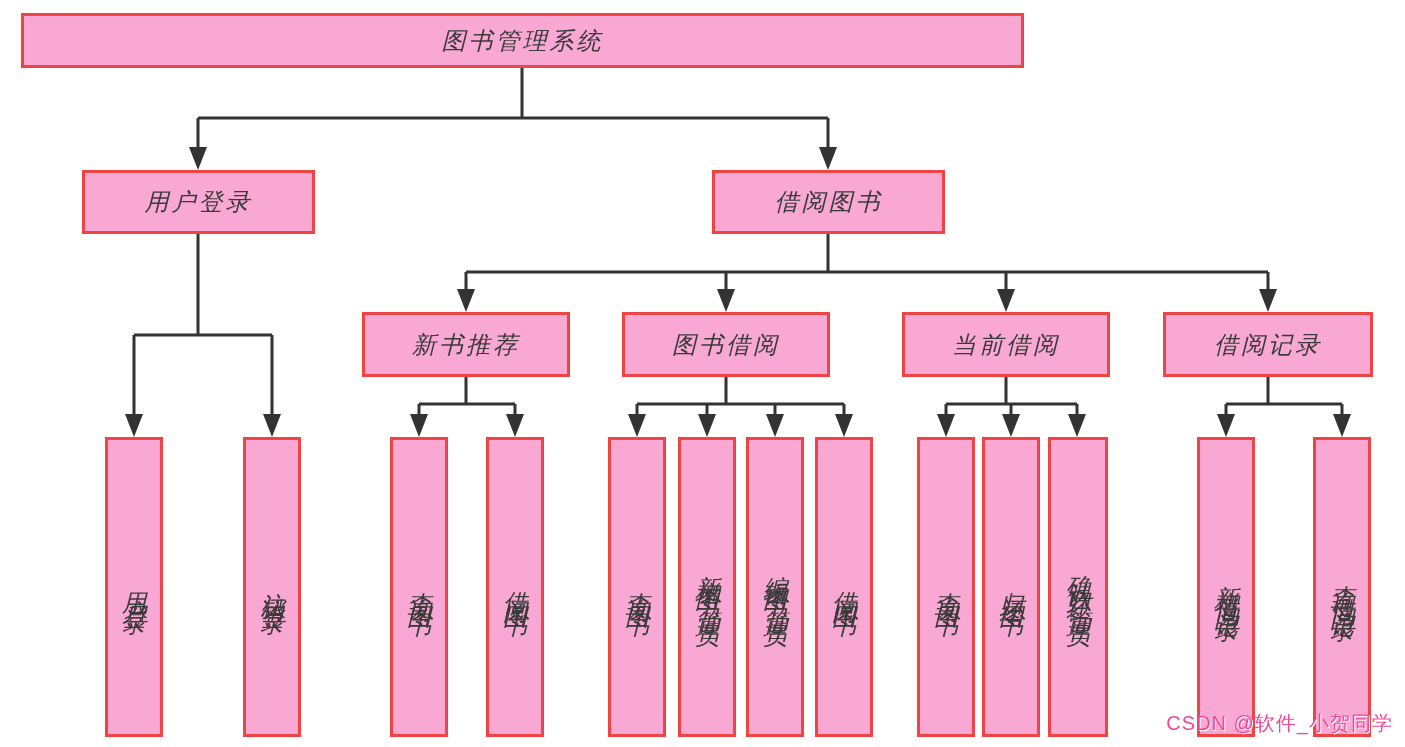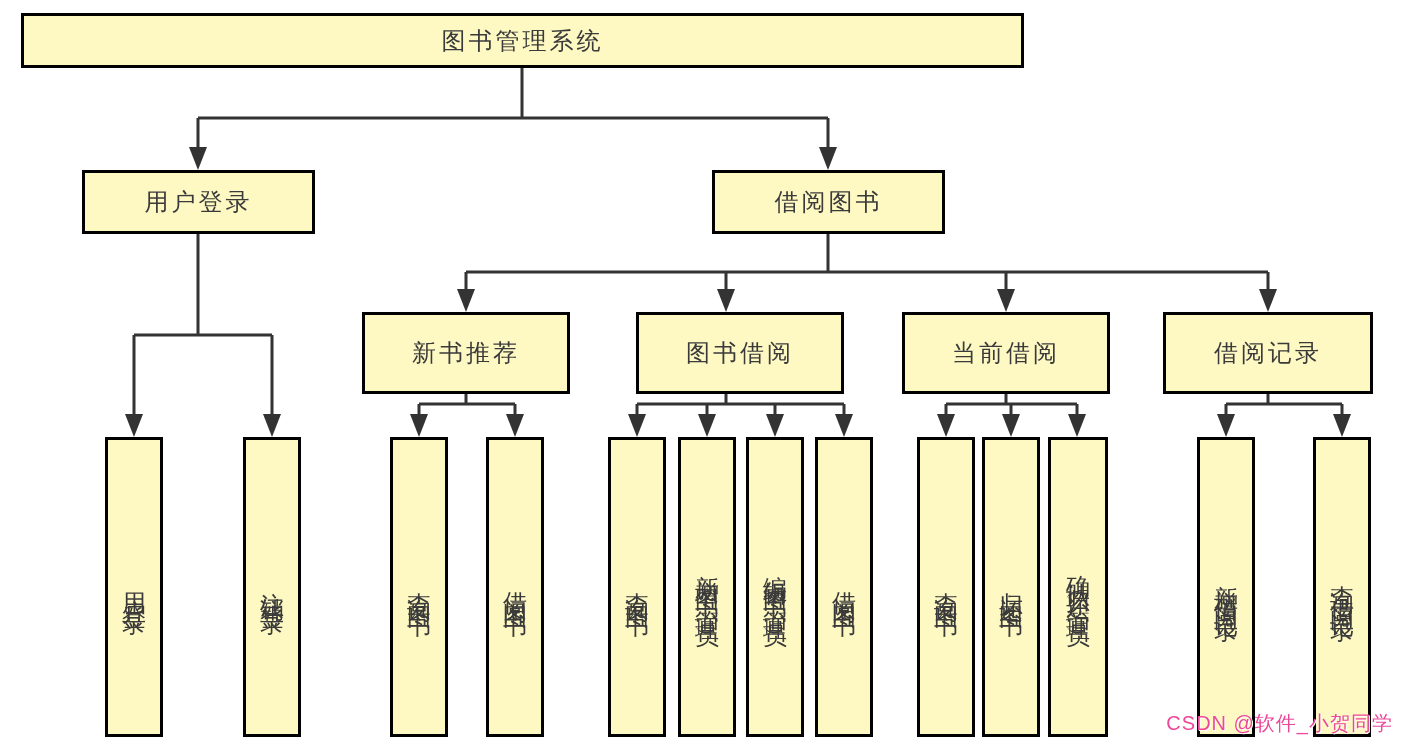--- a/index.html
+++ b/index.html
@@ -7,42 +7,43 @@
     position:relative;
     width:1405px;height:747px;
     background:#ffffff;
     overflow:hidden;
     font-family:"Liberation Sans","DejaVu Sans",sans-serif;
   }
   svg.connectors{position:absolute;left:0;top:0;z-index:1;}
   .node{
     position:absolute;
     box-sizing:border-box;
-    background:#fef9c3;
-    border:3px solid #000000;
+    background:#f9a8d4;
+    border:3px solid #ef4444;
     color:#3a3a3a;
     display:flex;
     align-items:center;
     justify-content:center;
     z-index:2;
     font-size:24px;
     letter-spacing:3px;
     white-space:nowrap;
+    font-style:italic;
   }
   .node.leaf{
     writing-mode:vertical-rl;
     text-orientation:mixed;
     letter-spacing:7px;
     font-size:24px;
     top:437px;
     width:58px;
     height:300px;
   }
   .lvl2{top:170px;width:233px;height:64px;}
-  .lvl3{top:312px;width:208px;height:82px;}
+  .lvl3{top:312px;width:208px;height:65px;}
   .watermark{
     position:absolute;
     right:12px;
     top:710px;
     z-index:5;
     font-size:20px;
     color:#ec4899;
     letter-spacing:1px;
     text-shadow:1px 1px 0 #ffffff;
     z-index:5;
@@ -92,21 +93,21 @@
       <polygon points="1333,414 1351,414 1342,437"></polygon>
     </g>
   </svg>
 
   <div class="node" style="left:21px;top:13px;width:1003px;height:55px">图书管理系统</div>
 
   <div class="node lvl2" style="left:82px">用户登录</div>
   <div class="node lvl2" style="left:712px">借阅图书</div>
 
   <div class="node lvl3" style="left:362px">新书推荐</div>
-  <div class="node lvl3" style="left:636px">图书借阅</div>
+  <div class="node lvl3" style="left:622px">图书借阅</div>
   <div class="node lvl3" style="left:1163px;width:210px">借阅记录</div>
   <div class="node lvl3" style="left:902px">当前借阅</div>
 
   <div class="node leaf" style="left:105px">用户登录</div>
   <div class="node leaf" style="left:243px">注销登录</div>
 
   <div class="node leaf" style="left:390px">查询图书</div>
   <div class="node leaf" style="left:486px">借阅图书</div>
 
   <div class="node leaf" style="left:608px">查询图书</div>

